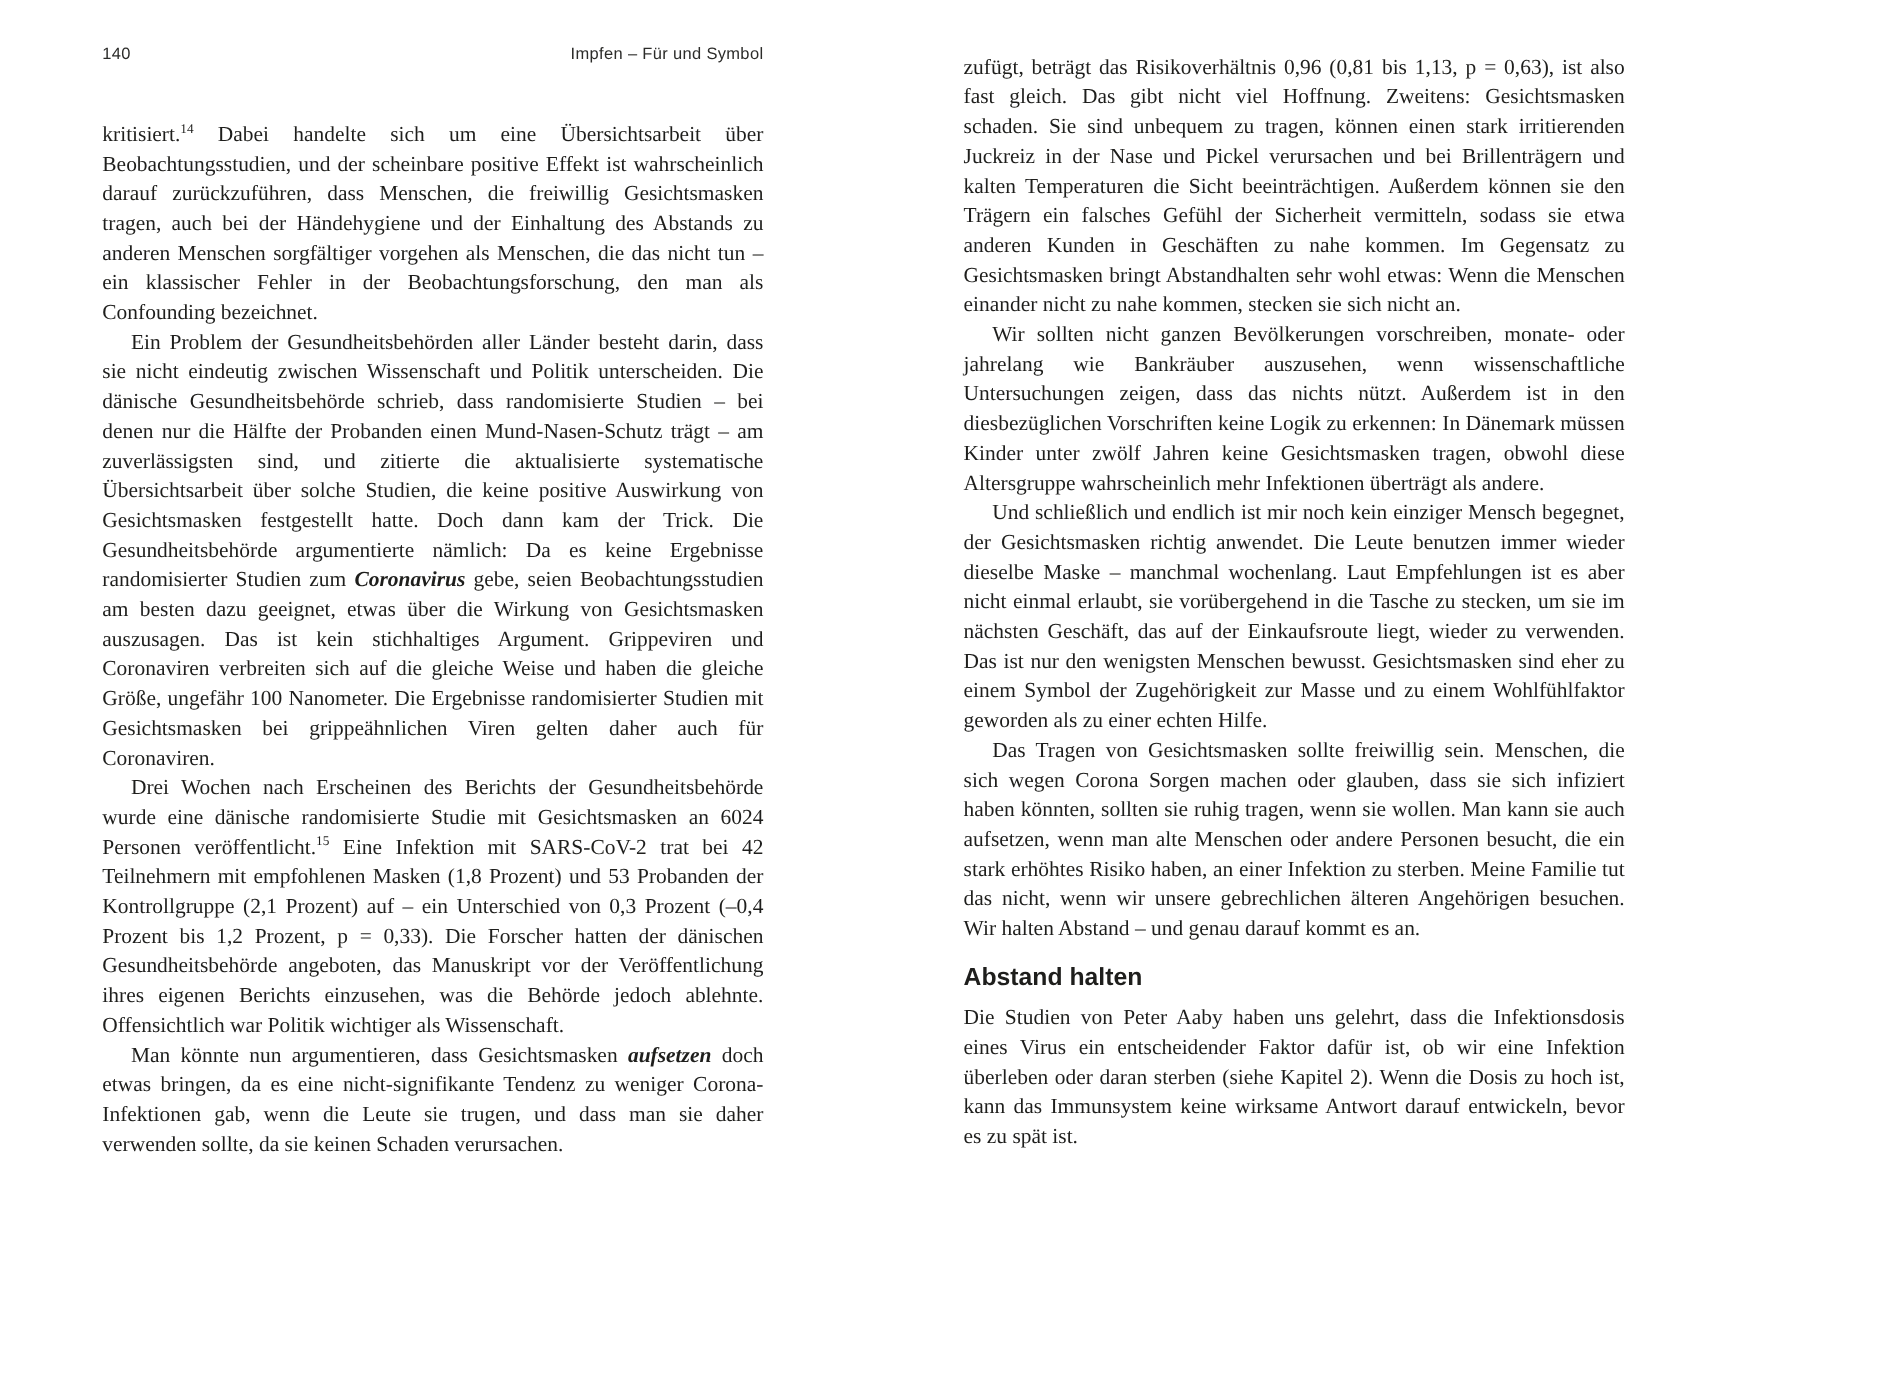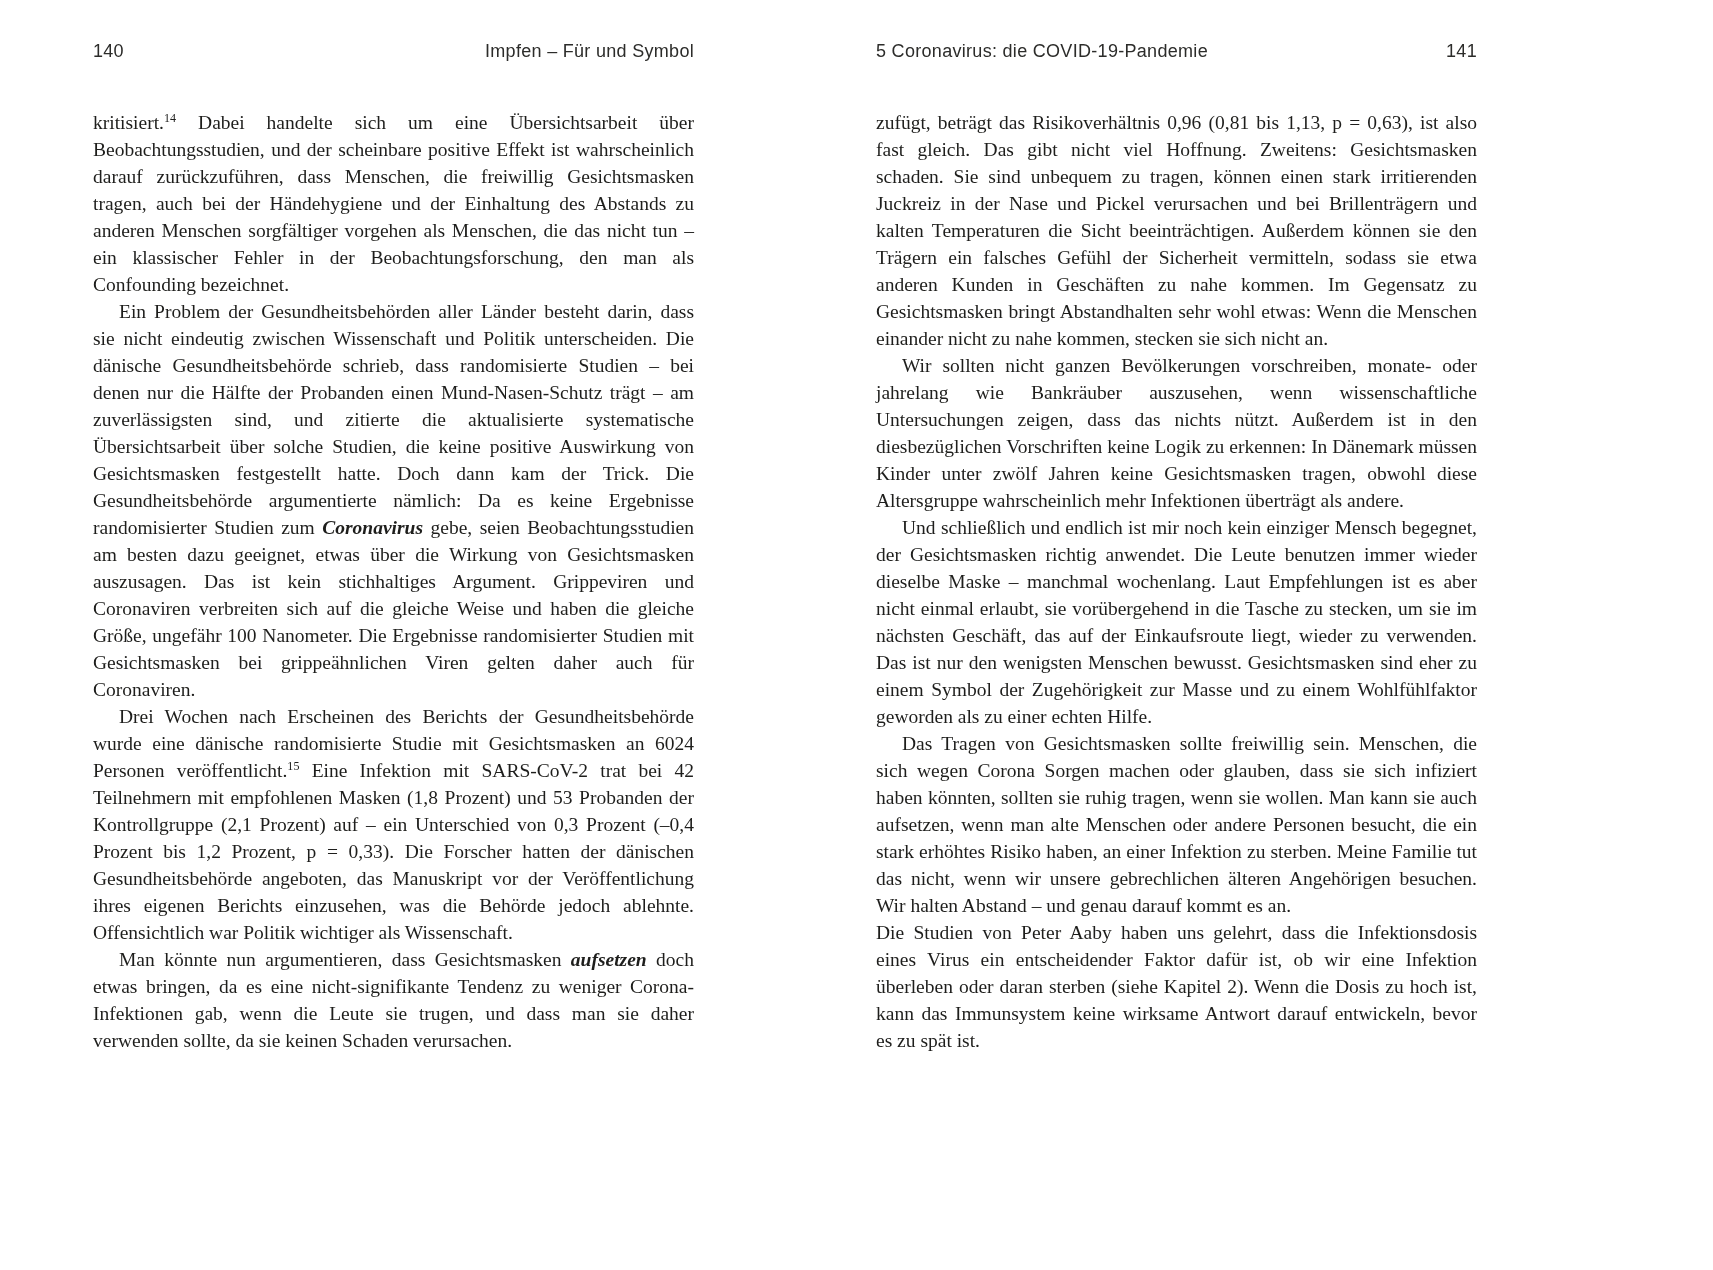--- a/index.html
+++ b/index.html
@@ -26,21 +26,21 @@
     width: 601px;
   }
   .page-left  { left: 93px; }
   .page-right { left: 876px; }
 
   .running-header {
     position: relative;
     margin-top: 41px;
     height: 20px;
     font-family: "Liberation Sans", sans-serif;
-    font-size: 18px;
+    font-size: 15px;
     font-weight: 500;
     letter-spacing: 0.3px;
     color: #2c2c2a;
   }
   .page-left  .folio        { position: absolute; left: 0;  top: 0; }
   .page-left  .running-head { position: absolute; right: 0; top: 0; }
   .page-right .running-head { position: absolute; left: 0;  top: 0; }
   .page-right .folio        { position: absolute; right: 0; top: 0; }
 
   .page-body {
@@ -88,26 +88,23 @@
     </header>
     <div class="page-body" id="body-left">
         <p class="body-paragraph">kritisiert.<sup class="footnote-marker">14</sup> Dabei handelte sich um eine Übersichtsarbeit über Beobachtungsstudien, und der scheinbare positive Effekt ist wahrscheinlich darauf zurückzuführen, dass Menschen, die freiwillig Gesichtsmasken tragen, auch bei der Händehygiene und der Einhaltung des Abstands zu anderen Menschen sorgfältiger vorgehen als Menschen, die das nicht tun – ein klassischer Fehler in der Beobachtungsforschung, den man als Confounding bezeichnet.</p>
         <p class="body-paragraph indented">Ein Problem der Gesundheitsbehörden aller Länder besteht darin, dass sie nicht eindeutig zwischen Wissenschaft und Politik unterscheiden. Die dänische Gesundheitsbehörde schrieb, dass randomisierte Studien – bei denen nur die Hälfte der Probanden einen Mund-Nasen-Schutz trägt – am zuverlässigsten sind, und zitierte die aktualisierte systematische Übersichtsarbeit über solche Studien, die keine positive Auswirkung von Gesichtsmasken festgestellt hatte. Doch dann kam der Trick. Die Gesundheitsbehörde argumentierte nämlich: Da es keine Ergebnisse randomisierter Studien zum <em>Coronavirus</em> gebe, seien Beobachtungsstudien am besten dazu geeignet, etwas über die Wirkung von Gesichtsmasken auszusagen. Das ist kein stichhaltiges Argument. Grippeviren und Coronaviren verbreiten sich auf die gleiche Weise und haben die gleiche Größe, ungefähr 100 Nanometer. Die Ergebnisse randomisierter Studien mit Gesichtsmasken bei grippeähnlichen Viren gelten daher auch für Coronaviren.</p>
         <p class="body-paragraph indented">Drei Wochen nach Erscheinen des Berichts der Gesundheitsbehörde wurde eine dänische randomisierte Studie mit Gesichtsmasken an 6024 Personen veröffentlicht.<sup class="footnote-marker">15</sup> Eine Infektion mit SARS-CoV-2 trat bei 42 Teilnehmern mit empfohlenen Masken (1,8 Prozent) und 53 Probanden der Kontrollgruppe (2,1 Prozent) auf – ein Unterschied von 0,3 Prozent (–0,4 Prozent bis 1,2 Prozent, p = 0,33). Die Forscher hatten der dänischen Gesundheitsbehörde angeboten, das Manuskript vor der Veröffentlichung ihres eigenen Berichts einzusehen, was die Behörde jedoch ablehnte. Offensichtlich war Politik wichtiger als Wissenschaft.</p>
         <p class="body-paragraph indented">Man könnte nun argumentieren, dass Gesichtsmasken <em>aufsetzen</em> doch etwas bringen, da es eine nicht-signifikante Tendenz zu weniger Corona-Infektionen gab, wenn die Leute sie trugen, und dass man sie daher verwenden sollte, da sie keinen Schaden verursachen.</p>
       </div>
   </section>
 
   <section class="page page-right">
-    <header class="running-header">
-      <span class="running-head">5 Coronavirus: die COVID-19-Pandemie</span>
-      <span class="folio">141</span>
-    </header>
     <div class="page-body" id="body-right">
         <p class="body-paragraph">zufügt, beträgt das Risikoverhältnis 0,96 (0,81 bis 1,13, p = 0,63), ist also fast gleich. Das gibt nicht viel Hoffnung. Zweitens: Gesichtsmasken schaden. Sie sind unbequem zu tragen, können einen stark irritierenden Juckreiz in der Nase und Pickel verursachen und bei Brillenträgern und kalten Temperaturen die Sicht beeinträchtigen. Außerdem können sie den Trägern ein falsches Gefühl der Sicherheit vermitteln, sodass sie etwa anderen Kunden in Geschäften zu nahe kommen. Im Gegensatz zu Gesichtsmasken bringt Abstandhalten sehr wohl etwas: Wenn die Menschen einander nicht zu nahe kommen, stecken sie sich nicht an.</p>
         <p class="body-paragraph indented">Wir sollten nicht ganzen Bevölkerungen vorschreiben, monate- oder jahrelang wie Bankräuber auszusehen, wenn wissenschaftliche Untersuchungen zeigen, dass das nichts nützt. Außerdem ist in den diesbezüglichen Vorschriften keine Logik zu erkennen: In Dänemark müssen Kinder unter zwölf Jahren keine Gesichtsmasken tragen, obwohl diese Altersgruppe wahrscheinlich mehr Infektionen überträgt als andere.</p>
         <p class="body-paragraph indented">Und schließlich und endlich ist mir noch kein einziger Mensch begegnet, der Gesichtsmasken richtig anwendet. Die Leute benutzen immer wieder dieselbe Maske – manchmal wochenlang. Laut Empfehlungen ist es aber nicht einmal erlaubt, sie vorübergehend in die Tasche zu stecken, um sie im nächsten Geschäft, das auf der Einkaufsroute liegt, wieder zu verwenden. Das ist nur den wenigsten Menschen bewusst. Gesichtsmasken sind eher zu einem Symbol der Zugehörigkeit zur Masse und zu einem Wohlfühlfaktor geworden als zu einer echten Hilfe.</p>
         <p class="body-paragraph indented">Das Tragen von Gesichtsmasken sollte freiwillig sein. Menschen, die sich wegen Corona Sorgen machen oder glauben, dass sie sich infiziert haben könnten, sollten sie ruhig tragen, wenn sie wollen. Man kann sie auch aufsetzen, wenn man alte Menschen oder andere Personen besucht, die ein stark erhöhtes Risiko haben, an einer Infektion zu sterben. Meine Familie tut das nicht, wenn wir unsere gebrechlichen älteren Angehörigen besuchen. Wir halten Abstand – und genau darauf kommt es an.</p>
+        <h2 class="section-heading">Abstand halten</h2>
         <p class="body-paragraph">Die Studien von Peter Aaby haben uns gelehrt, dass die Infektionsdosis eines Virus ein entscheidender Faktor dafür ist, ob wir eine Infektion überleben oder daran sterben (siehe Kapitel 2). Wenn die Dosis zu hoch ist, kann das Immunsystem keine wirksame Antwort darauf entwickeln, bevor es zu spät ist.</p>
       </div>
   </section>
 
 </div>
 
 </body></html>

